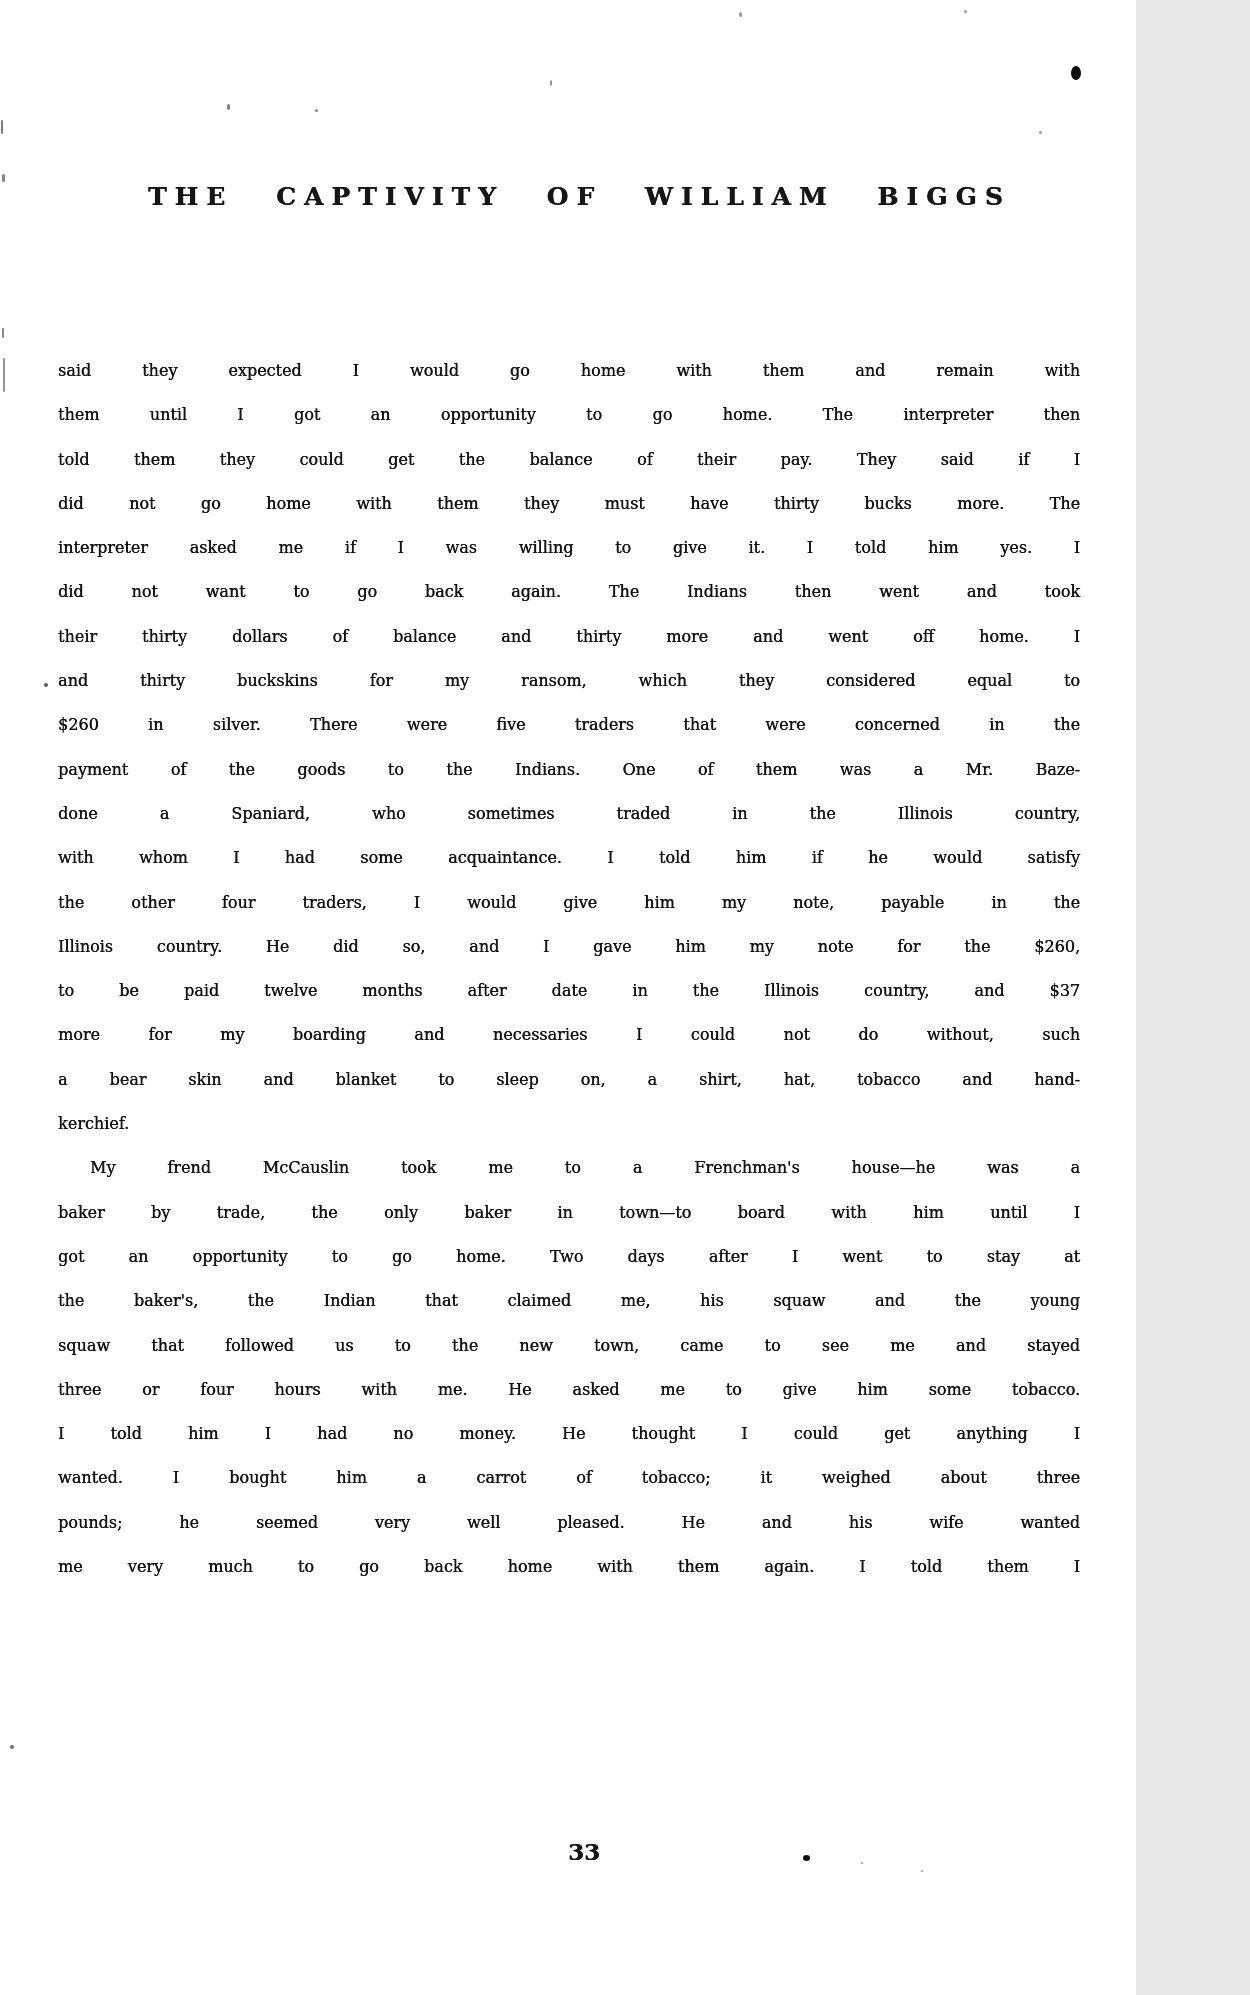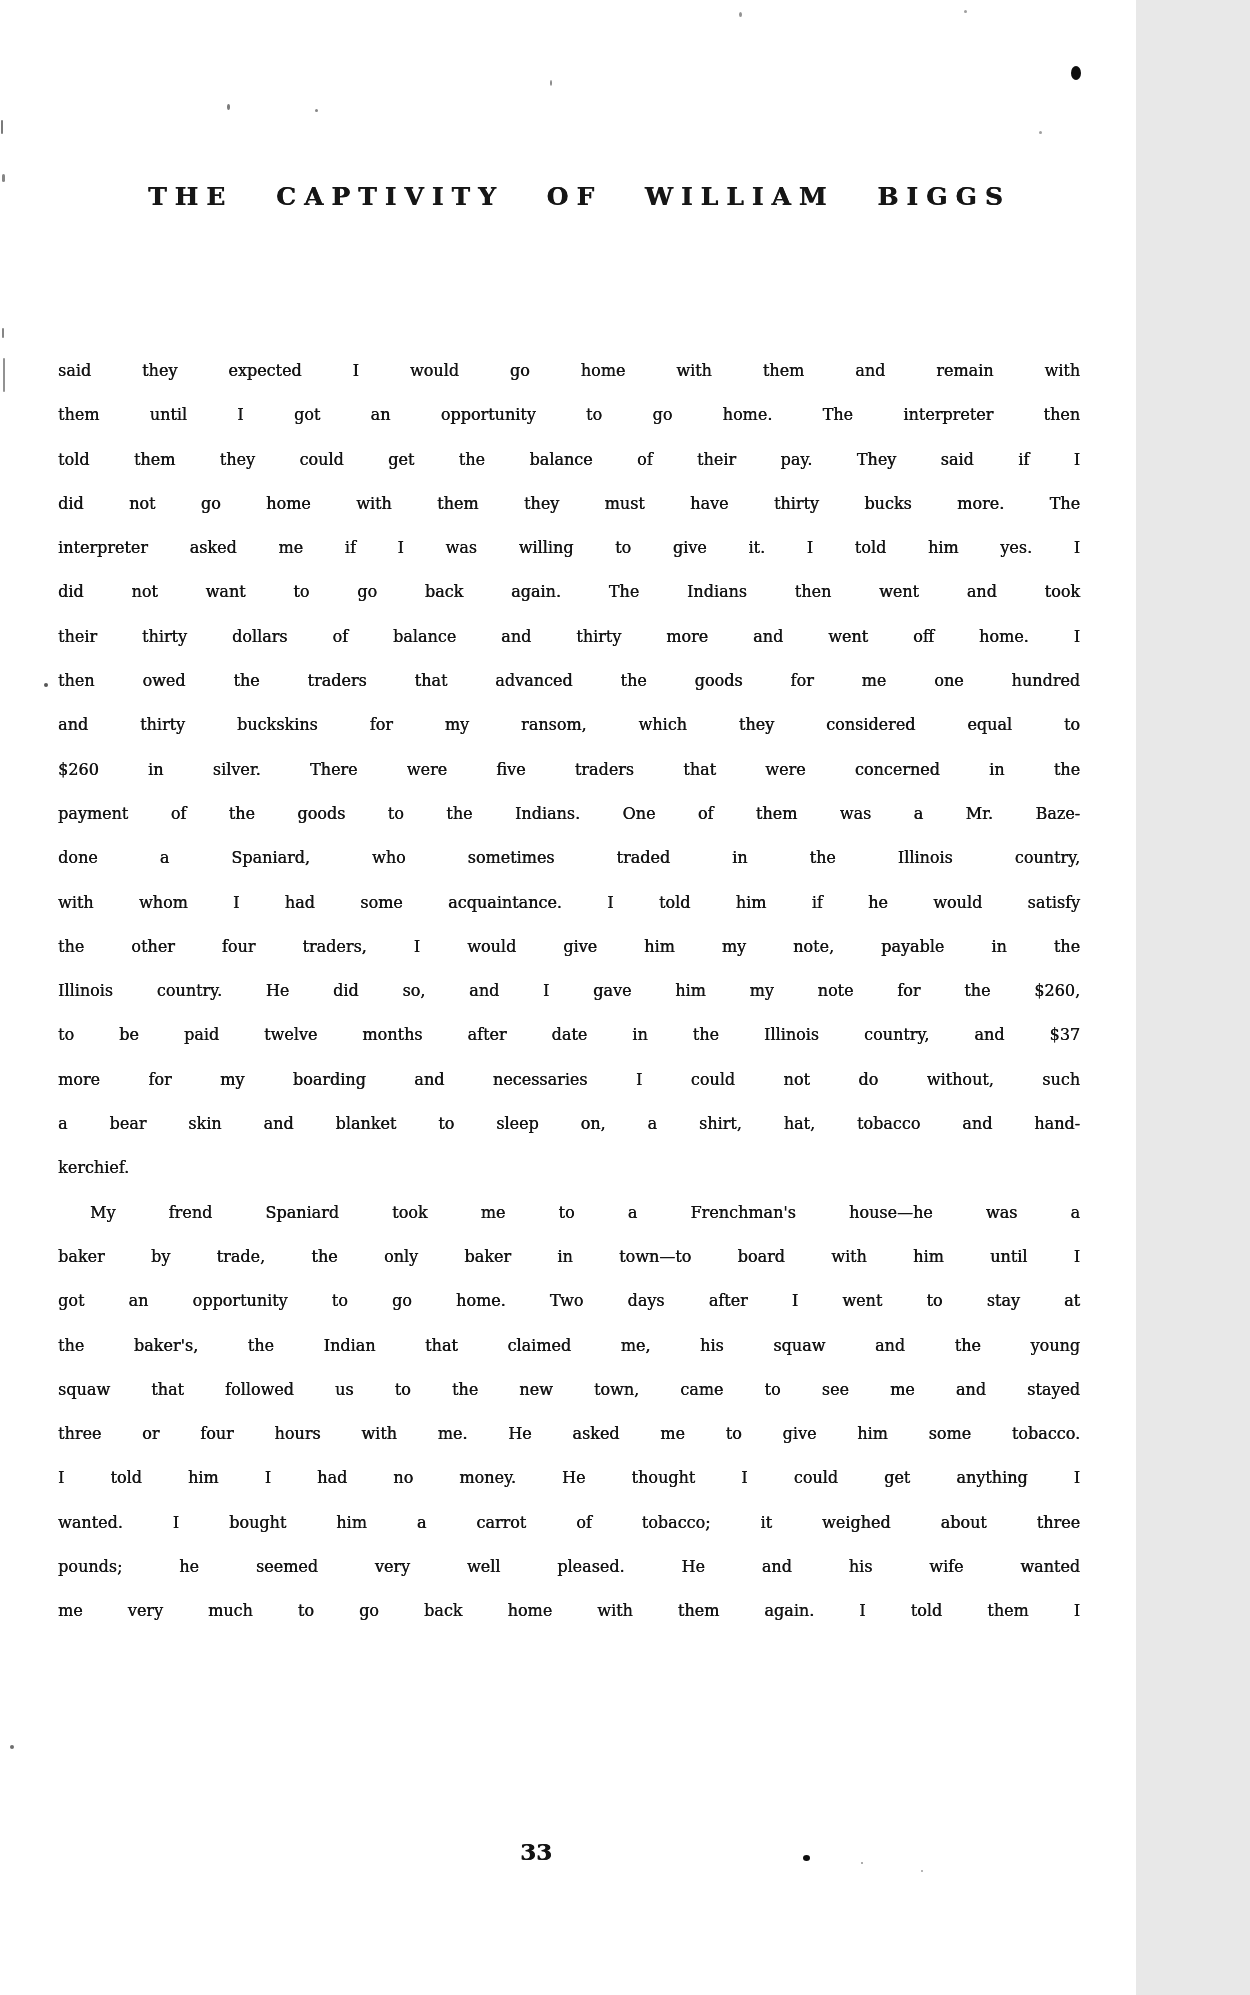--- a/index.html
+++ b/index.html
@@ -39,21 +39,21 @@
     word-spacing: 2px;
     white-space: normal;
   }
   .line.short { text-align-last: left; }
   .line.indent { text-indent: 32px; }
   #page-number {
     position: absolute;
     left: 520px;
     top: 1838px;
     width: 80px;
-    text-align: left;
+    text-align: right;
     font-size: 23px;
     font-weight: bold;
     text-shadow: 0.4px 0 0 currentColor;
   }
   .speck {
     position: absolute;
     background: #0e0e0e;
     border-radius: 50%;
   }
 </style>
@@ -66,35 +66,34 @@
 
   <div id="body-text">
       <div>
         <div class="line">said they expected I would go home with them and remain with</div>
         <div class="line">them until I got an opportunity to go home. The interpreter then</div>
         <div class="line">told them they could get the balance of their pay. They said if I</div>
         <div class="line">did not go home with them they must have thirty bucks more. The</div>
         <div class="line">interpreter asked me if I was willing to give it. I told him yes. I</div>
         <div class="line">did not want to go back again. The Indians then went and took</div>
         <div class="line">their thirty dollars of balance and thirty more and went off home. I</div>
-        <div class="line">then owed the traders that advanced the goods for me one hundred</div>
         <div class="line">and thirty buckskins for my ransom, which they considered equal to</div>
         <div class="line">$260 in silver. There were five traders that were concerned in the</div>
         <div class="line">payment of the goods to the Indians. One of them was a Mr. Baze-</div>
         <div class="line">done a Spaniard, who sometimes traded in the Illinois country,</div>
         <div class="line">with whom I had some acquaintance. I told him if he would satisfy</div>
         <div class="line">the other four traders, I would give him my note, payable in the</div>
         <div class="line">Illinois country. He did so, and I gave him my note for the $260,</div>
         <div class="line">to be paid twelve months after date in the Illinois country, and $37</div>
         <div class="line">more for my boarding and necessaries I could not do without, such</div>
         <div class="line">a bear skin and blanket to sleep on, a shirt, hat, tobacco and hand-</div>
         <div class="line short">kerchief.</div>
       </div>
       <div>
-        <div class="line indent">My frend Spaniard took me to a Frenchman's house—he was a</div>
+        <div class="line indent">My frend McCauslin took me to a Frenchman's house—he was a</div>
         <div class="line">baker by trade, the only baker in town—to board with him until I</div>
         <div class="line">got an opportunity to go home. Two days after I went to stay at</div>
         <div class="line">the baker's, the Indian that claimed me, his squaw and the young</div>
         <div class="line">squaw that followed us to the new town, came to see me and stayed</div>
         <div class="line">three or four hours with me. He asked me to give him some tobacco.</div>
         <div class="line">I told him I had no money. He thought I could get anything I</div>
         <div class="line">wanted. I bought him a carrot of tobacco; it weighed about three</div>
         <div class="line">pounds; he seemed very well pleased. He and his wife wanted</div>
         <div class="line">me very much to go back home with them again. I told them I</div>
       </div>

